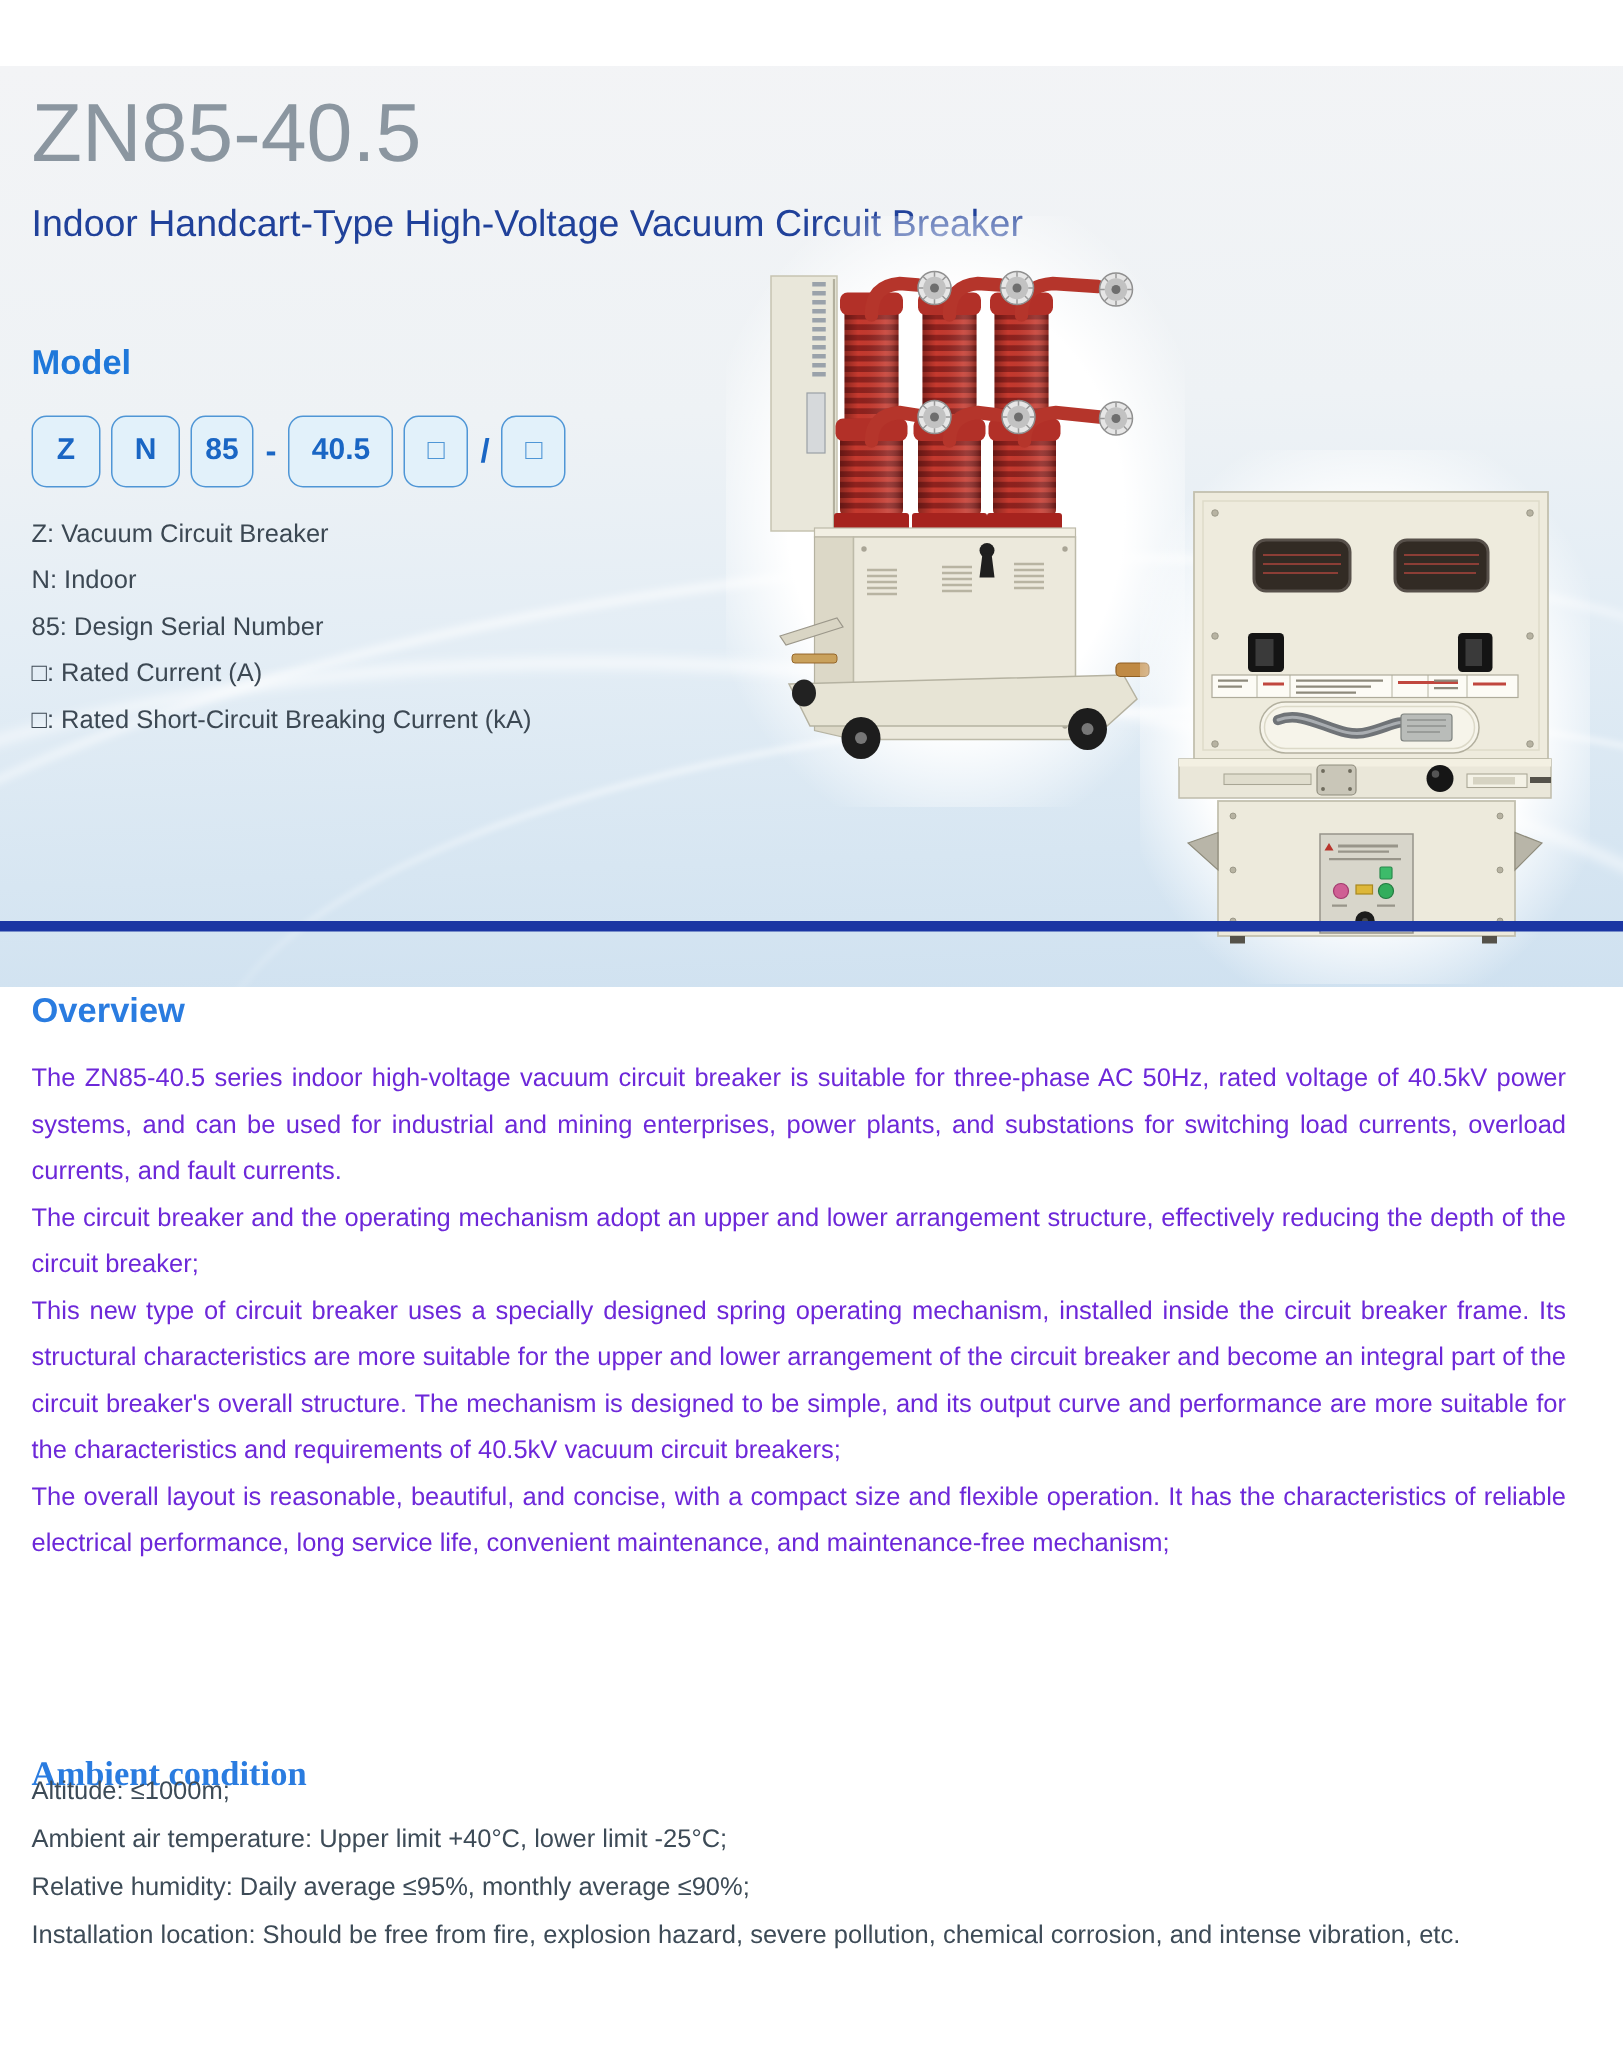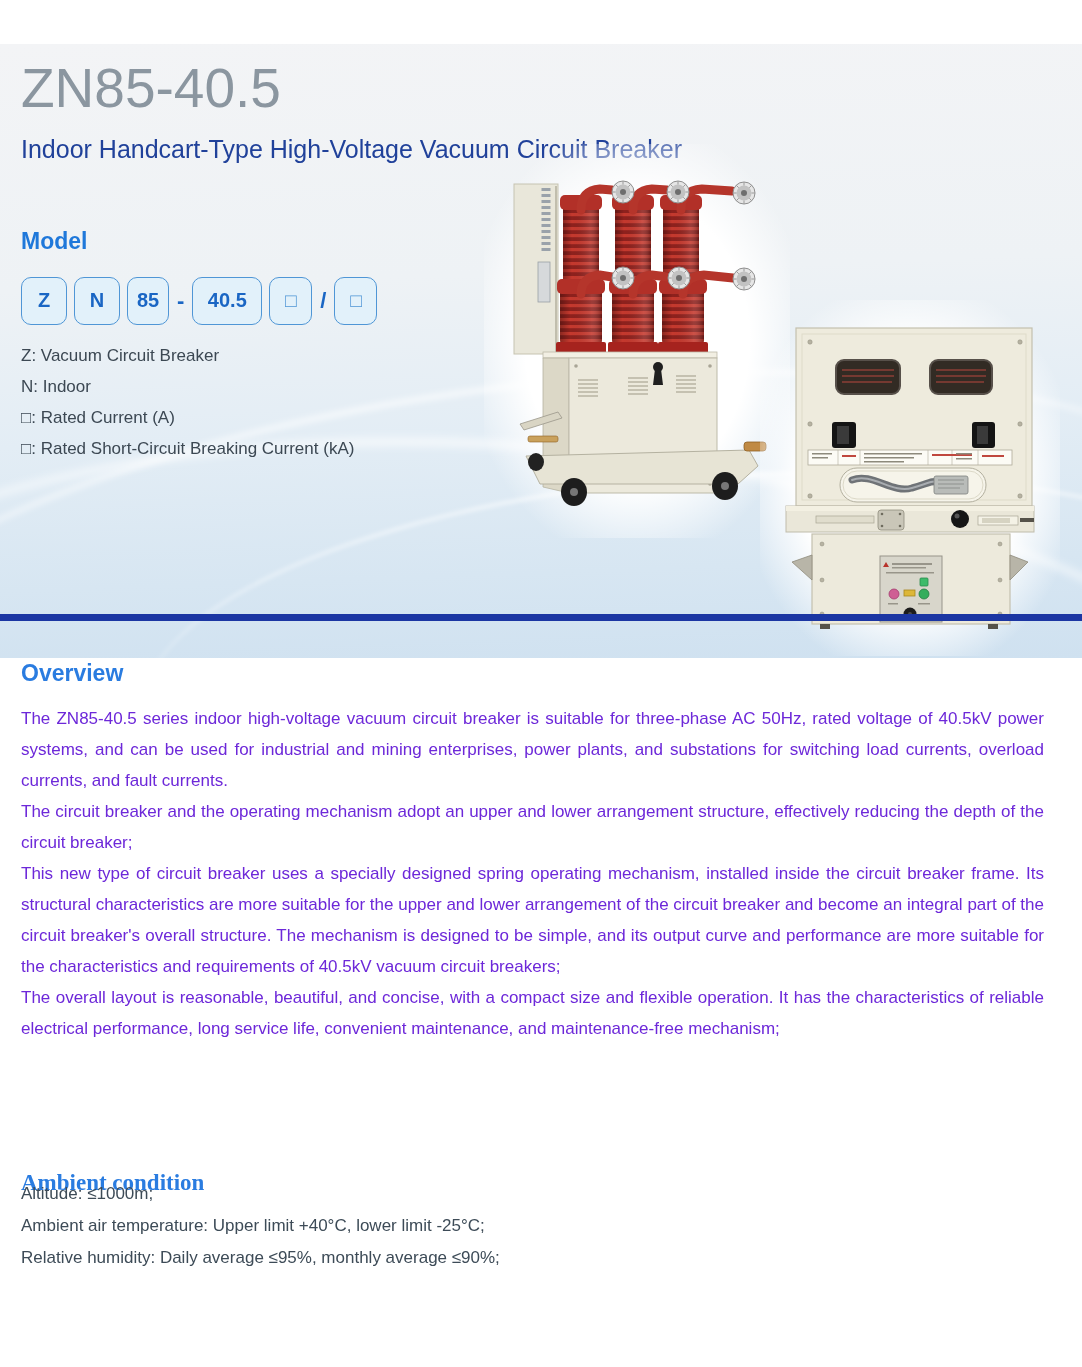--- a/index.html
+++ b/index.html
@@ -67,20 +67,21 @@
         <span class="mbox w64">85</span>
         <span class="msep">-</span>
         <span class="mbox w70">40.5</span>
         <span class="mbox w43 square">□</span>
         <span class="msep">/</span>
         <span class="mbox w43 square">□</span>
       </div>
       <ul class="legend">
         <li>Z: Vacuum Circuit Breaker</li>
         <li>N: Indoor</li>
+        <li>85: Design Serial Number</li>
         <li>□: Rated Current (A)</li>
         <li>□: Rated Short-Circuit Breaking Current (kA)</li>
       </ul>
     </section>
 
     <figure class="photo" style="left:506px;top:122px;margin:0;">
       <svg width="262" height="350" viewBox="0 0 262 350">
         <defs>
           <pattern id="ribs" width="8" height="7" patternUnits="userSpaceOnUse">
             <rect width="8" height="7" fill="#8e211d"></rect>
@@ -276,17 +277,18 @@
         <p>The overall layout is reasonable, beautiful, and concise, with a compact size and flexible operation. It has the characteristics of reliable electrical performance, long service life, convenient maintenance, and maintenance-free mechanism;</p>
       </div>
     </section>
 
     <section>
       <h3 class="sec-heading ambient-heading">Ambient condition</h3>
       <div class="ambient-body">
         <p>Altitude: ≤1000m;</p>
         <p>Ambient air temperature: Upper limit +40°C, lower limit -25°C;</p>
         <p>Relative humidity: Daily average ≤95%, monthly average ≤90%;</p>
+        <p>Installation location: Should be free from fire, explosion hazard, severe pollution, chemical corrosion, and intense vibration, etc.</p>
       </div>
     </section>
   </main>
 
 </div>
 
 </body></html>

